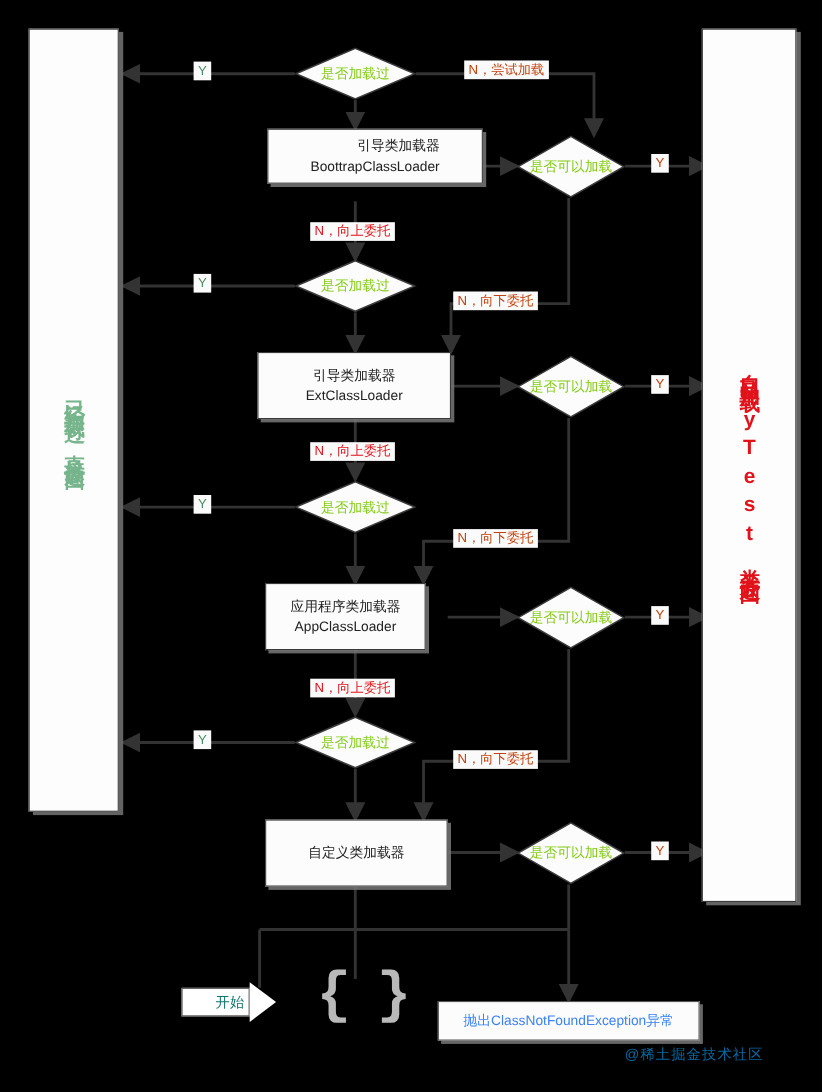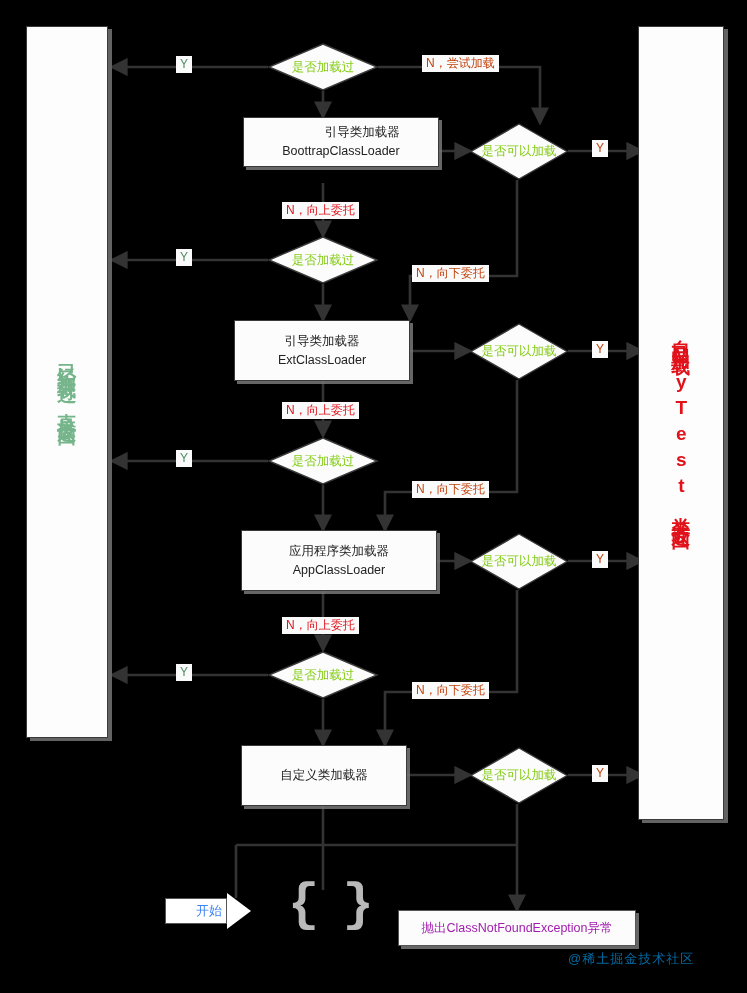--- a/index.html
+++ b/index.html
@@ -24,21 +24,21 @@
         display:flex;align-items:center;justify-content:center;color:#84cc16;font-size:12.5px;
         white-space:nowrap;}
 
   .edgelabel{position:absolute;background:#fafafa;color:#c2410c;font-size:12px;padding:1px 4px;
         white-space:nowrap;line-height:1.25;}
   .lbl-red{color:#e1121a;}
   .lbl-green{color:#4e8c63;}
 
   .startbox{position:absolute;box-sizing:border-box;background:#fff;border:1px solid #555;
         display:flex;align-items:center;justify-content:flex-end;padding-right:4px;
-        color:#3b82f6;font-size:13px;}
+        color:#0f766e;font-size:13px;}
   .startarrow{position:absolute;width:0;height:0;border-top:18px solid transparent;
         border-bottom:18px solid transparent;border-left:24px solid #fff;}
   .startarrow:after{content:"";position:absolute;left:-26px;top:-18px;width:0;height:0;
         border-top:18px solid transparent;border-bottom:18px solid transparent;
         border-left:24px solid #555;z-index:-1;}
 
   .wm-logo{position:absolute;color:#b9b9b9;font-size:52px;font-weight:bold;
         font-family:"Liberation Mono","DejaVu Sans Mono",monospace;letter-spacing:-4px;}
   .wm-text{position:absolute;color:#0369a1;font-size:13px;letter-spacing:1px;}
 
@@ -189,21 +189,21 @@
 
   <div class="diamond" style="left:268px;top:437px;width:110px;height:48px;">
     <svg width="110" height="48" viewBox="0 0 110 48" xmlns="http://www.w3.org/2000/svg">
       <polygon points="55,1 109,24 55,47 1,24" fill="#fcfcfc" stroke="#3a3a3a" stroke-width="1.4"></polygon>
     </svg>
     <span class="dlabel">是否加载过</span>
   </div>
 
   <div class="edgelabel lbl-green" style="left:176px;top:450px;">Y</div>
 
-  <div class="node" style="left:241px;top:530px;width:196px;height:61px;">
+  <div class="node" style="left:241px;top:530px;width:146px;height:61px;">
     <div>
       <div>应用程序类加载器</div>
       <div>AppClassLoader</div>
     </div>
   </div>
 
   <div class="diamond" style="left:470px;top:533px;width:98px;height:57px;">
     <svg width="98" height="57" viewBox="0 0 98 57" xmlns="http://www.w3.org/2000/svg">
       <polygon points="49,1 97,28.5 49,56 1,28.5" fill="#fcfcfc" stroke="#3a3a3a" stroke-width="1.4"></polygon>
     </svg>
@@ -237,19 +237,19 @@
   </div>
 
   <div class="edgelabel" style="left:592px;top:765px;">Y</div>
 
   <div class="startbox" style="left:165px;top:898px;width:62px;height:26px;">
     <span>开始</span>
   </div>
   <div class="startarrow" style="left:227px;top:893px;"></div>
 
   <div class="node" style="left:398px;top:910px;width:238px;height:36px;border-color:#555;">
-    <span style="color:#a21caf;font-size:12.5px;">抛出ClassNotFoundException异常</span>
+    <span style="color:#3b82f6;font-size:12.5px;">抛出ClassNotFoundException异常</span>
   </div>
 
   <div class="wm-logo" style="left:288px;top:876px;">{ }</div>
   <div class="wm-text" style="left:568px;top:950px;">@稀土掘金技术社区</div>
 
 </div>
 
 </body></html>

